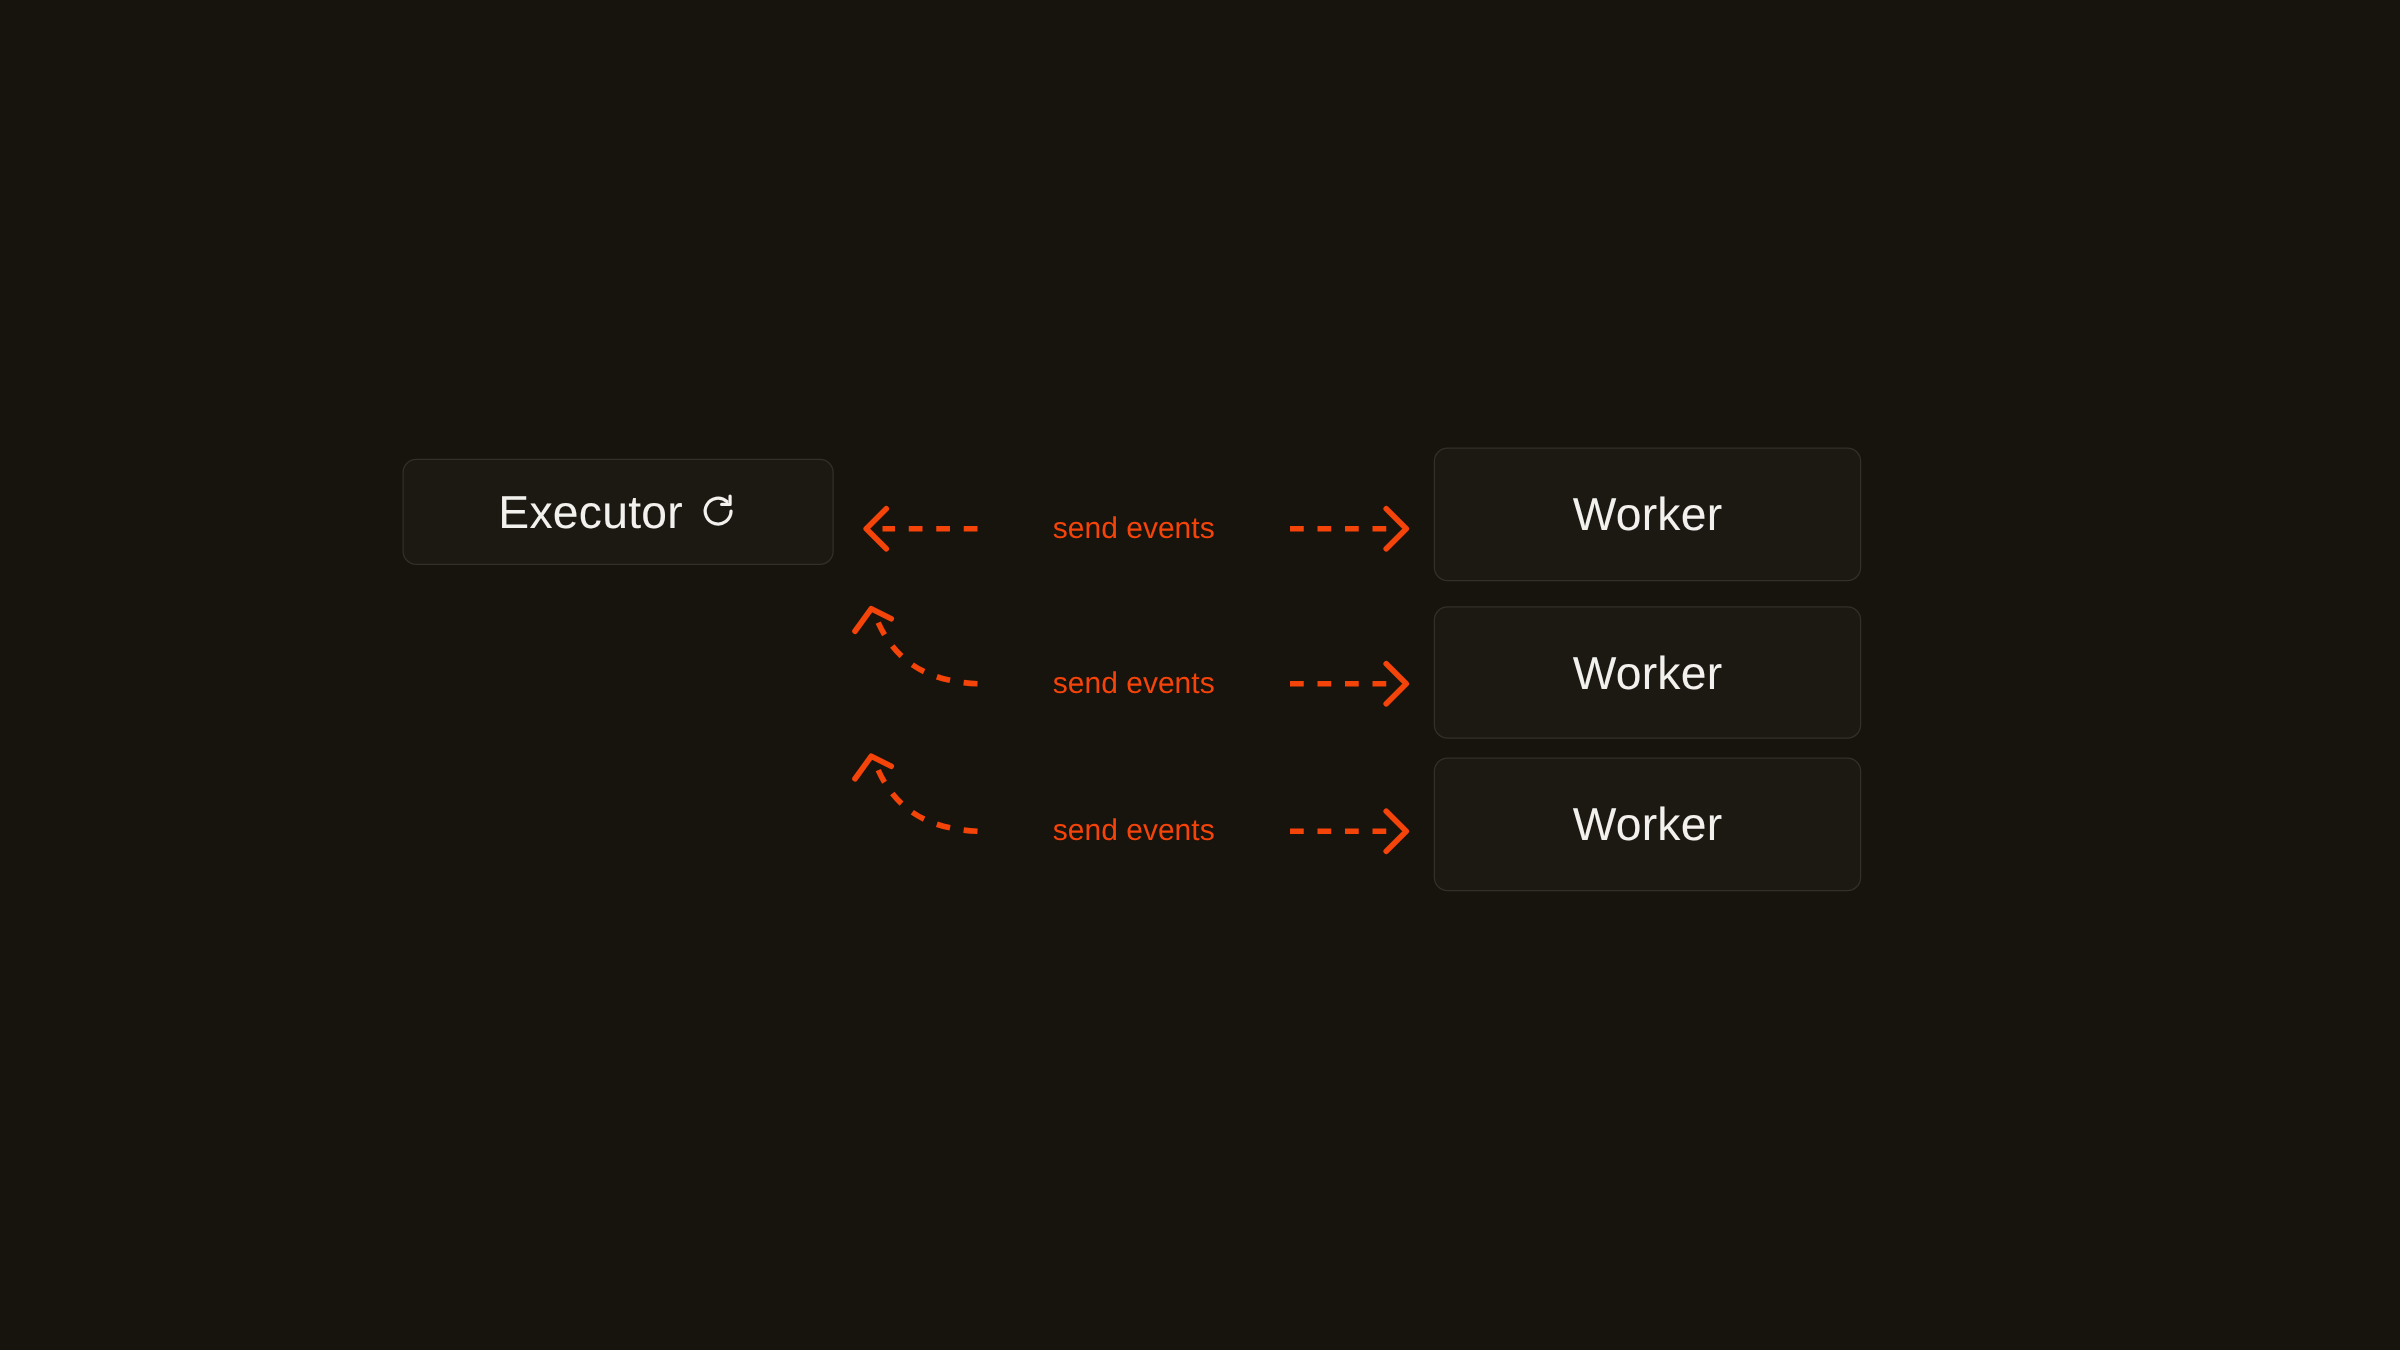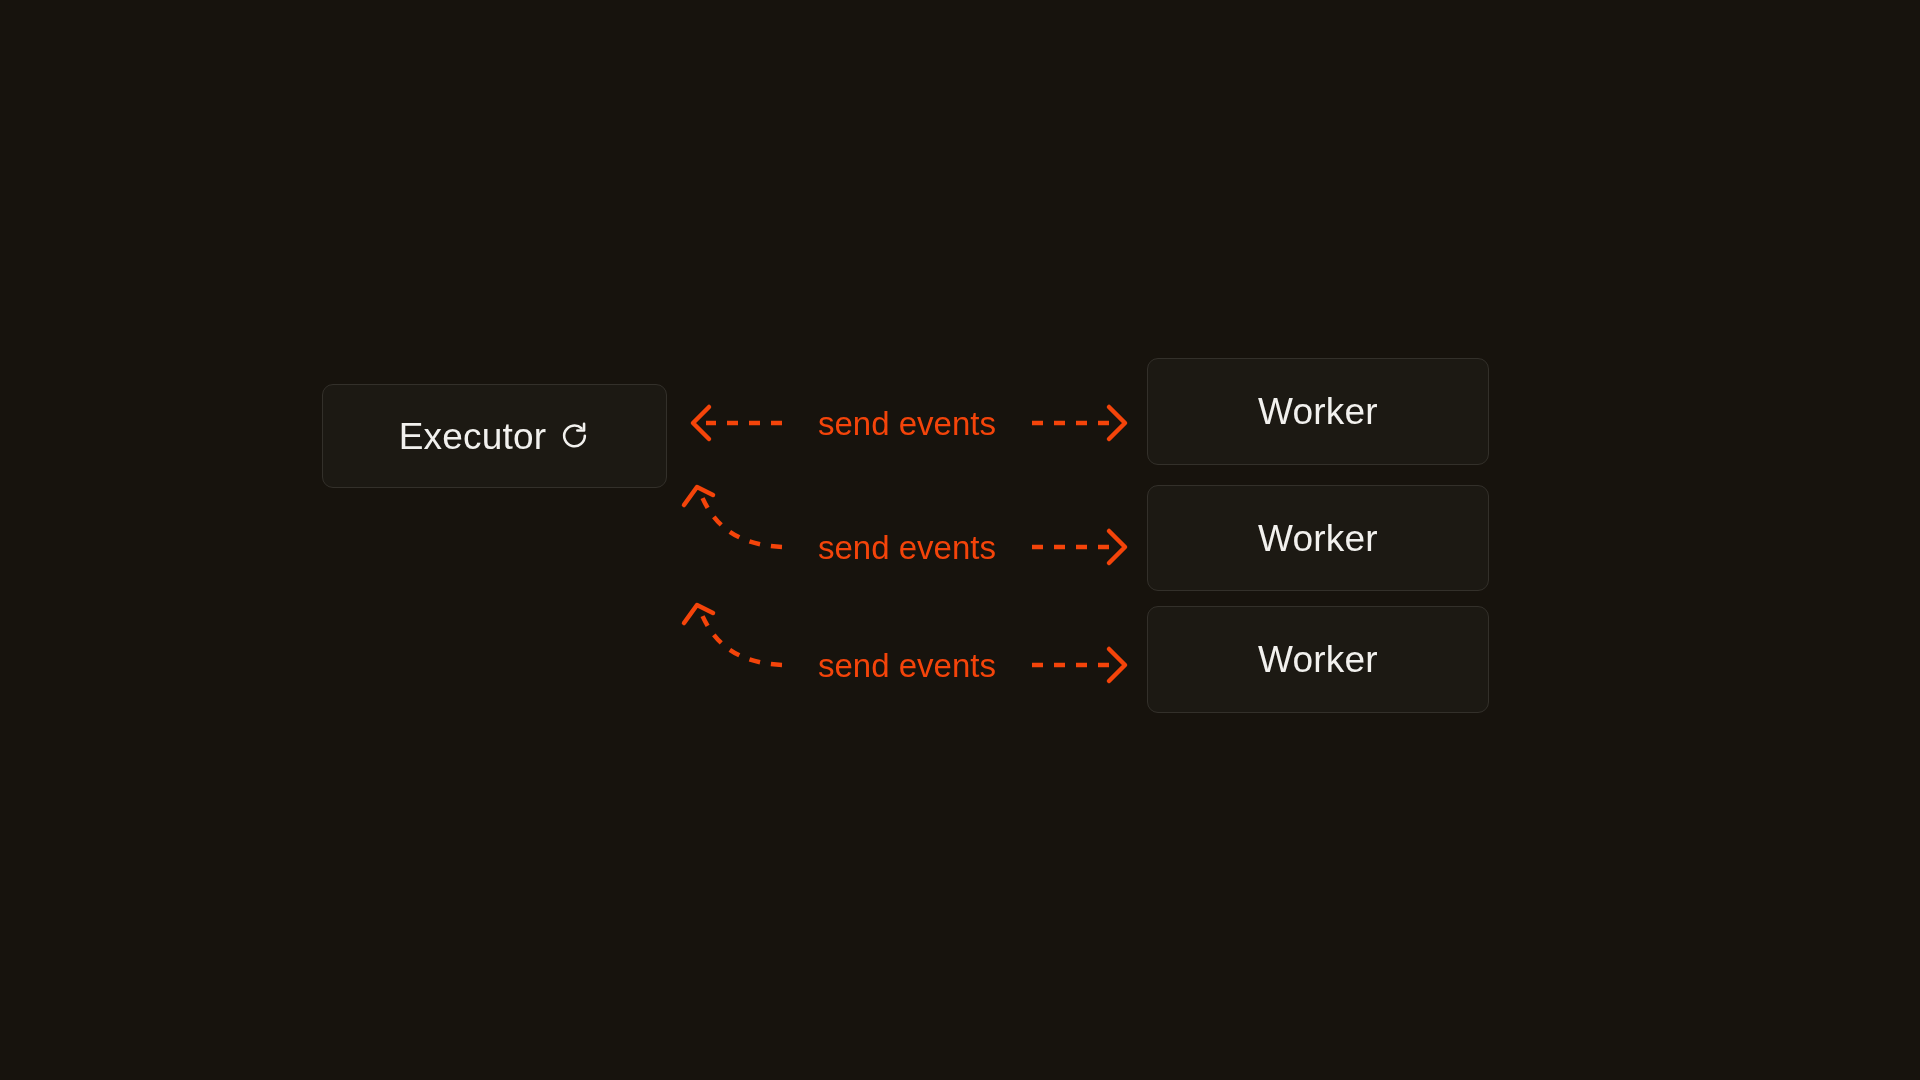--- a/index.html
+++ b/index.html
@@ -41,23 +41,23 @@
     font-size: 37px;
     line-height: 1;
     white-space: nowrap;
     display: inline-flex;
     align-items: center;
     gap: 13px;
   }
 
   #node-executor {
     left: 322px;
-    top: 384px;
+    top: 367px;
     width: 345px;
-    height: 104px;
+    height: 85px;
     text-align: right;
   }
   #node-worker-0 { left: 1147px; top: 358px;  width: 342px; height: 107px; }
   #node-worker-1 { left: 1147px; top: 485px;  width: 342px; height: 106px; }
   #node-worker-2 { left: 1147px; top: 606px;  width: 342px; height: 107px; }
 
   .refresh-icon {
     display: inline-block;
     width: 31px;
     height: 31px;
@@ -71,21 +71,21 @@
     left: 0;
     top: 0;
     width: 1920px;
     height: 1080px;
     pointer-events: none;
   }
 
   
   .edge-label {
     position: absolute;
-    font-size: 33px;
+    font-size: 24px;
     line-height: 1;
     color: #f4440a;
     white-space: nowrap;
     transform: translate(-50%, -50%);
     user-select: none;
   }
 </style>
 </head>
 <body style="background: rgb(23, 19, 13);">
 

